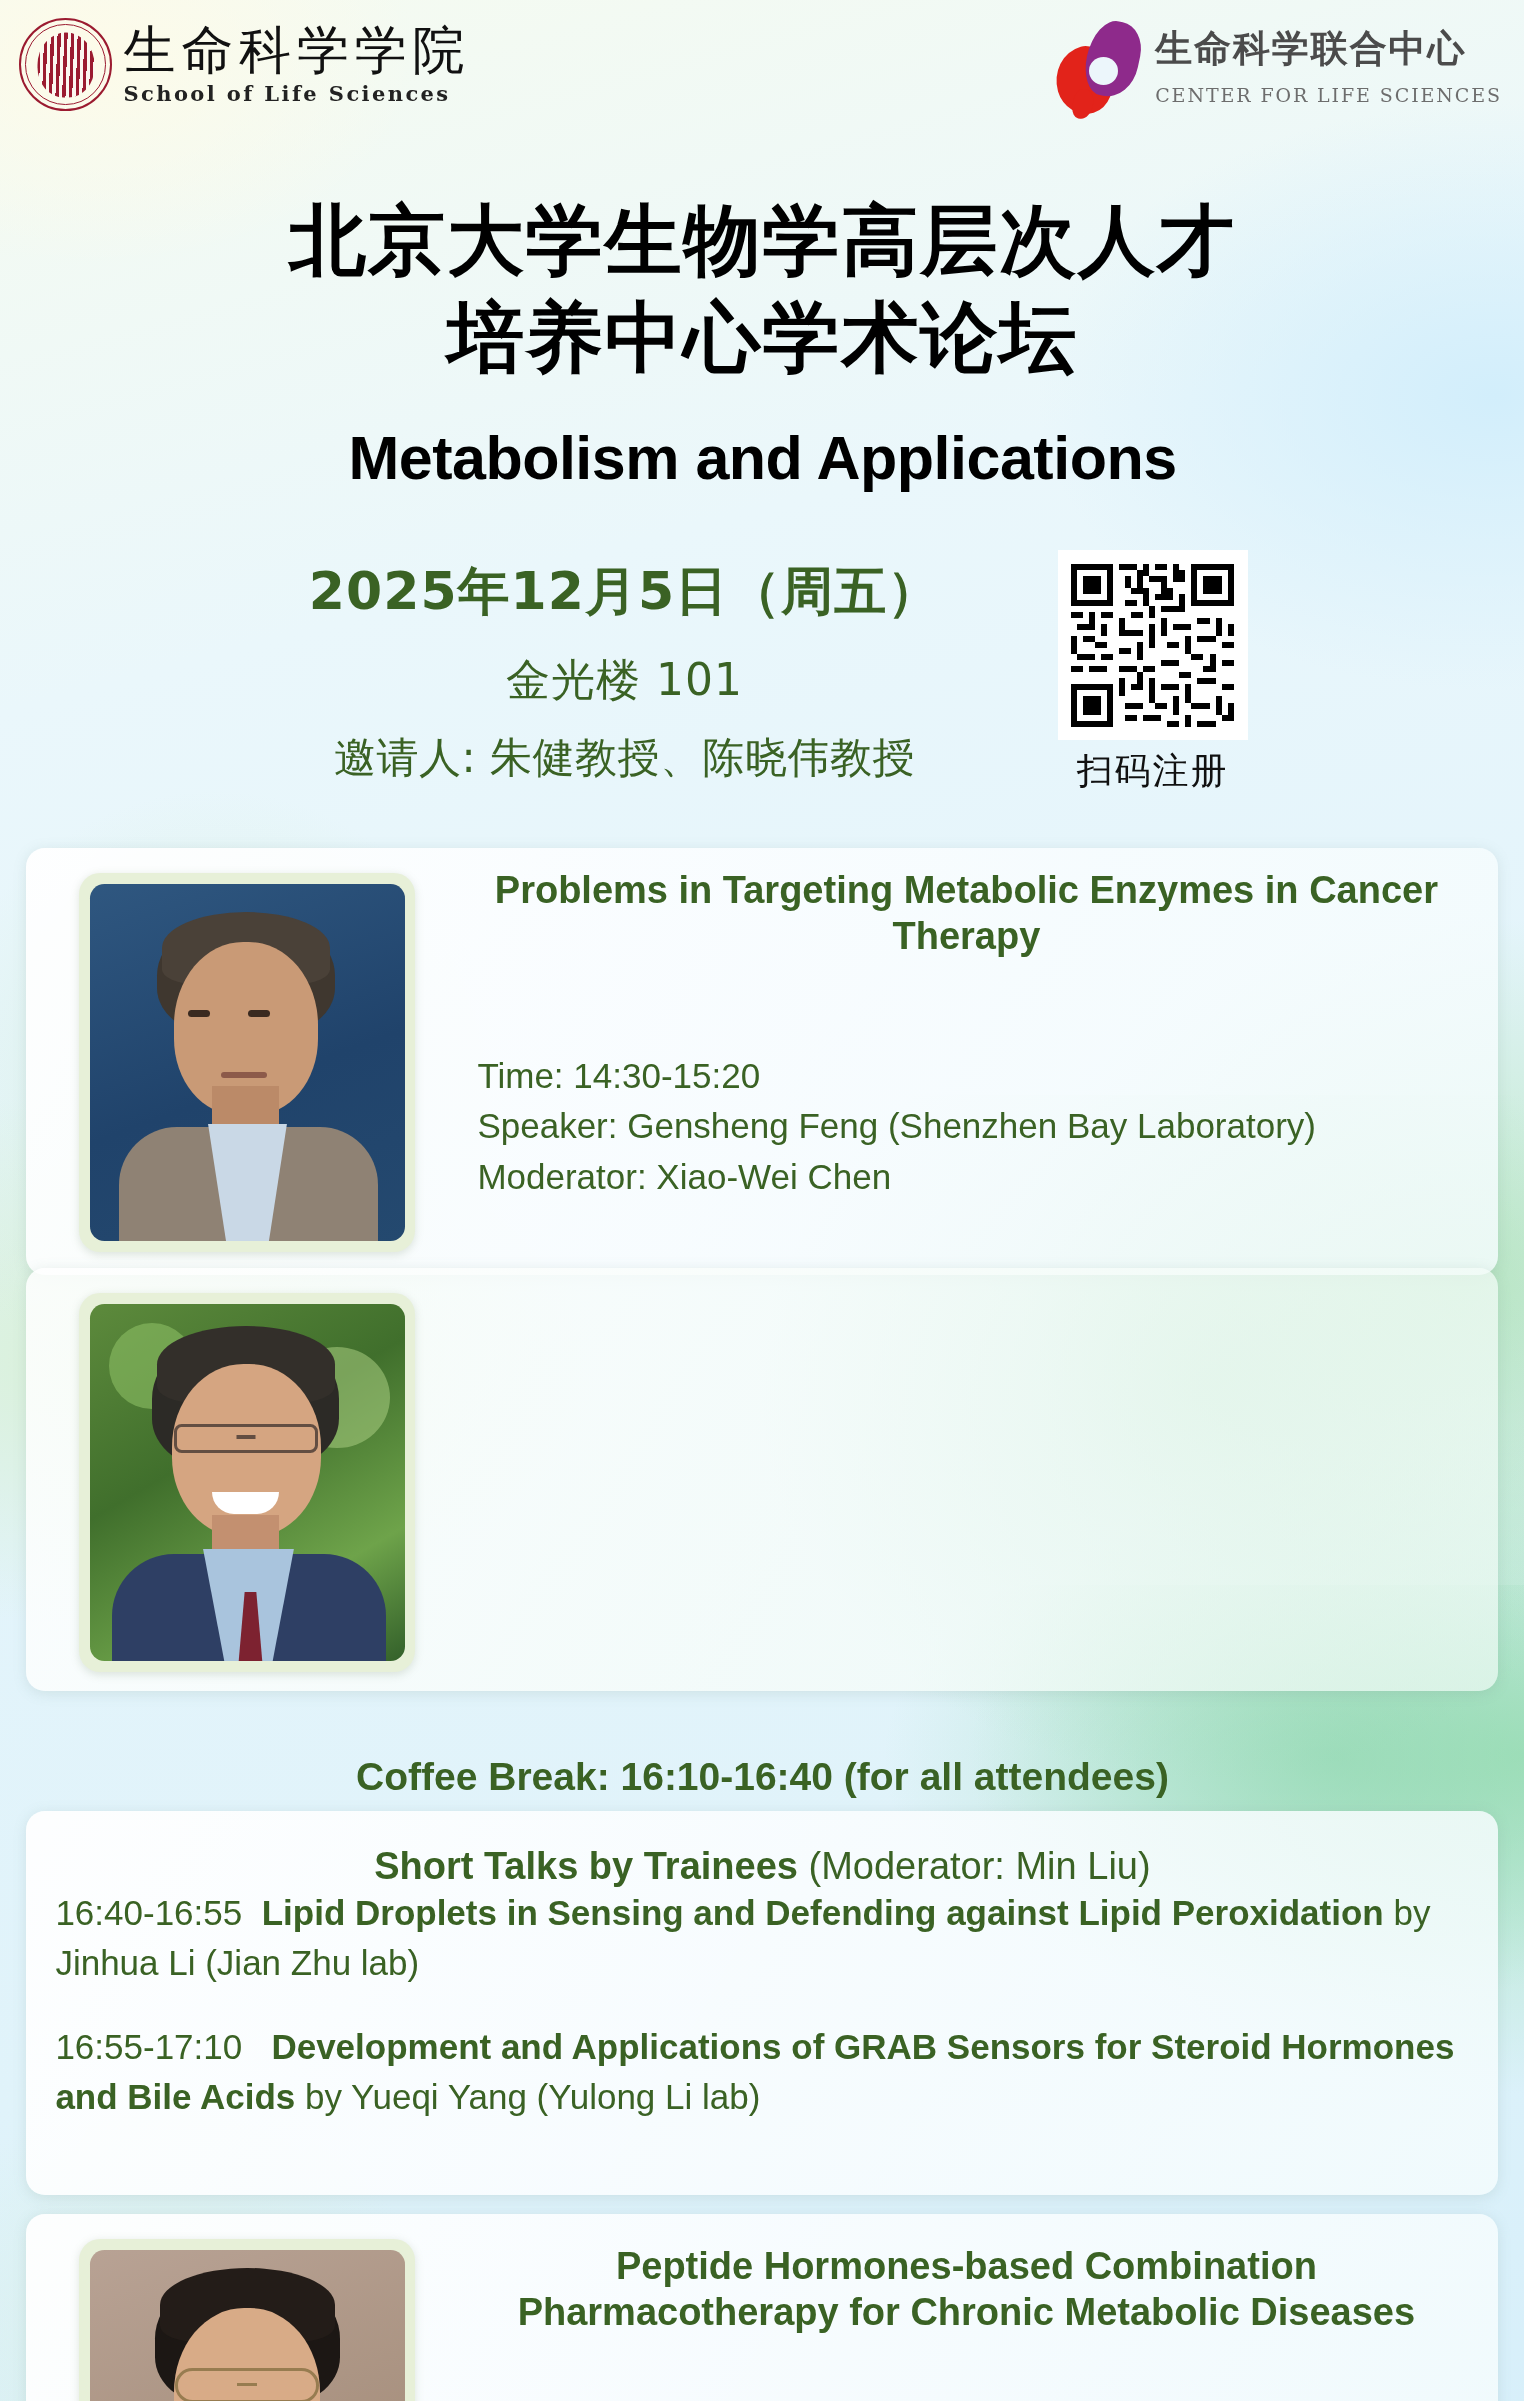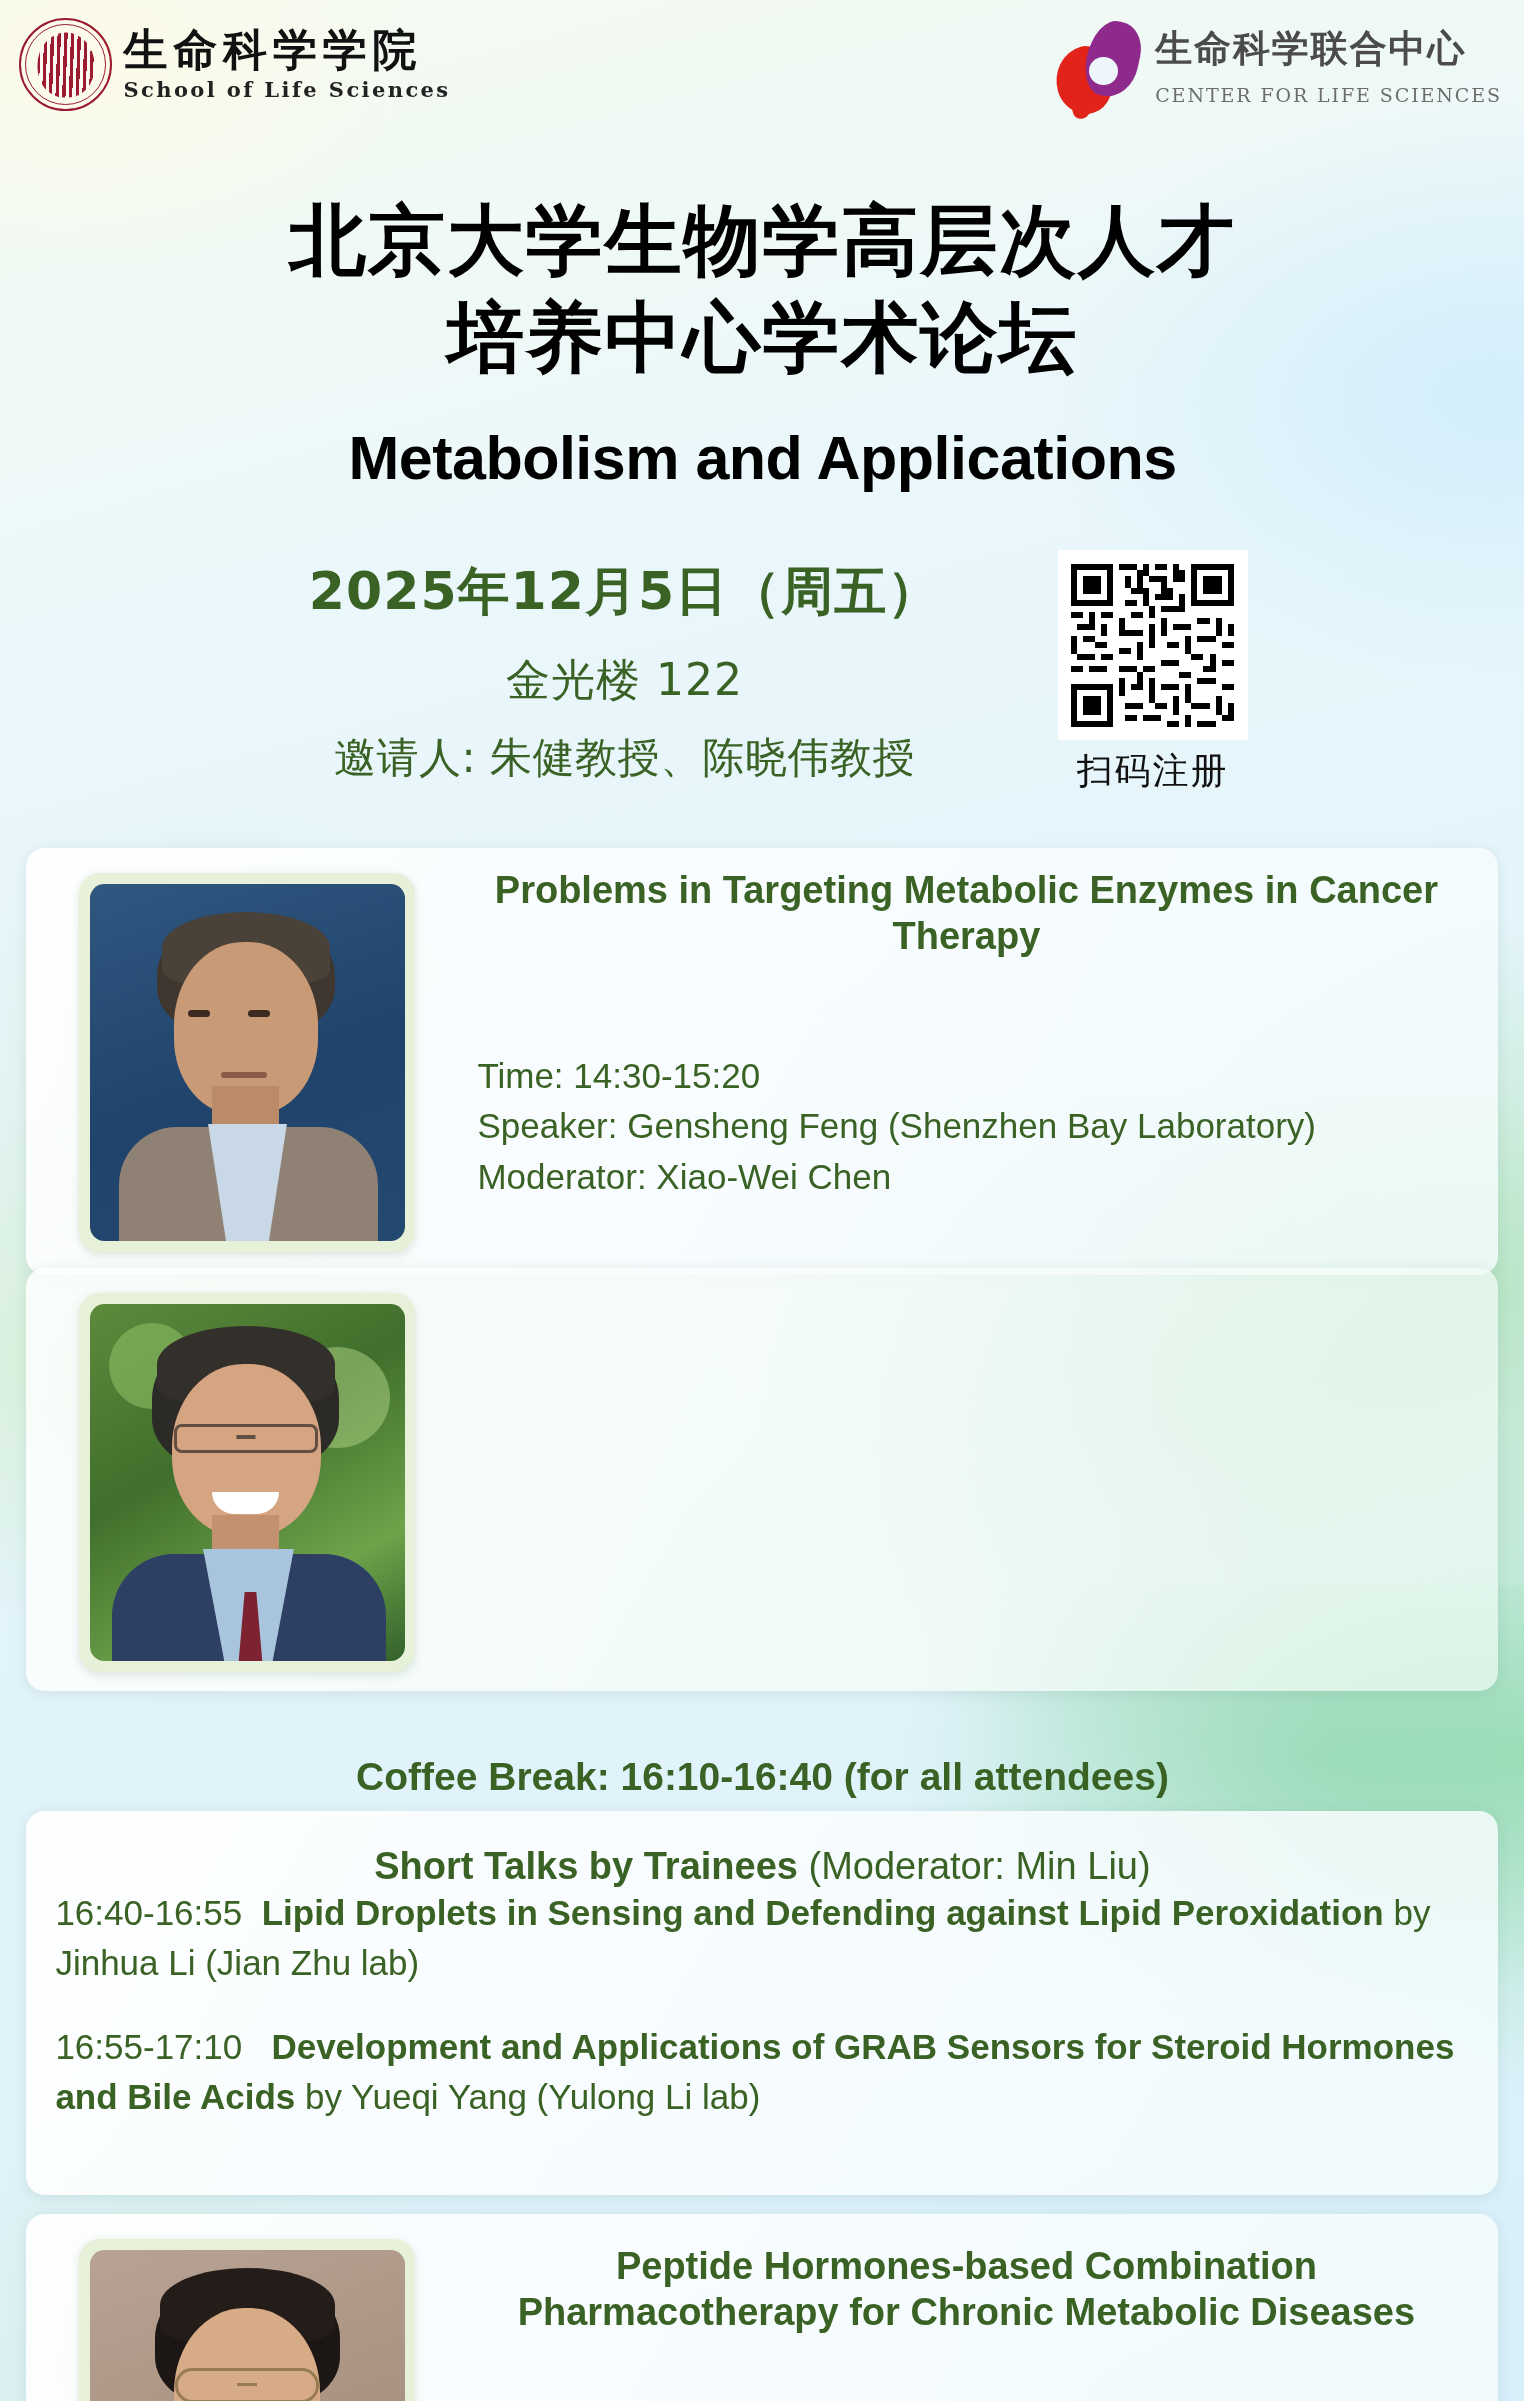--- a/index.html
+++ b/index.html
@@ -34,21 +34,21 @@
   .logo-pku{position:absolute;left:19px;top:18px;display:flex;align-items:center;gap:11.5px;}
   .pku-seal{width:89px;height:89px;border-radius:50%;
     border:2.4px solid #9b1b30;position:relative;background:transparent;
     display:flex;align-items:center;justify-content:center;}
   .pku-seal:after{content:"";position:absolute;left:50%;top:50%;transform:translate(-50%,-50%);
     width:57px;height:65px;border-radius:50% 50% 46% 46%;
     background:repeating-linear-gradient(92deg,#9b1b30 0 3.4px,#fbf7f0 3.4px 6.7px);}
   .pku-seal-ring{position:absolute;left:4.3px;top:4.3px;right:4.3px;bottom:4.3px;border-radius:50%;
     border:1px solid #9b1b30;}
   .pku-words{display:flex;flex-direction:column;gap:2.9px;}
-  .pku-cn{font-family:"DejaVu Serif",serif;font-weight:700;font-size:44px;color:#111;
+  .pku-cn{font-family:"DejaVu Serif",serif;font-weight:400;font-size:52px;color:#111;
     letter-spacing:5.8px;line-height:1.05;}
   .pku-en{font-family:"DejaVu Serif",serif;font-weight:700;font-size:21px;color:#222;
     letter-spacing:2.4px;}
 
   .logo-cls{position:absolute;right:23px;top:17.3px;display:flex;align-items:center;gap:7.7px;}
   .cls-mark{position:relative;width:96px;height:96px;}
   .cls-mark .blob-red{position:absolute;left:4.8px;top:30px;width:57px;height:67px;
     background:#e2231a;border-radius:60% 40% 50% 50%/55% 45% 55% 45%;
     transform:rotate(-16deg);}
   .cls-mark .blob-red2{position:absolute;left:22px;top:72px;width:20px;height:30px;
@@ -196,21 +196,21 @@
   </div>
 
   <div class="title-cn">
     <div>北京大学生物学高层次人才</div>
     <div>培养中心学术论坛</div>
   </div>
   <div class="title-en">Metabolism and Applications</div>
 
   <div class="meta">
     <div class="date">2025年12月5日（周五）</div>
-    <div class="venue">金光楼 122</div>
+    <div class="venue">金光楼 101</div>
     <div class="host">邀请人: 朱健教授、陈晓伟教授</div>
   </div>
 
   <div class="qr-wrap">
     <div class="qr">
       <svg viewBox="0 0 29 29" shape-rendering="crispEdges" aria-hidden="true">
         <rect width="29" height="29" fill="#ffffff"></rect>
         <g fill="#000000">
           <rect x="1" y="1" width="7" height="1"></rect>
             <rect x="1" y="7" width="7" height="1"></rect>

